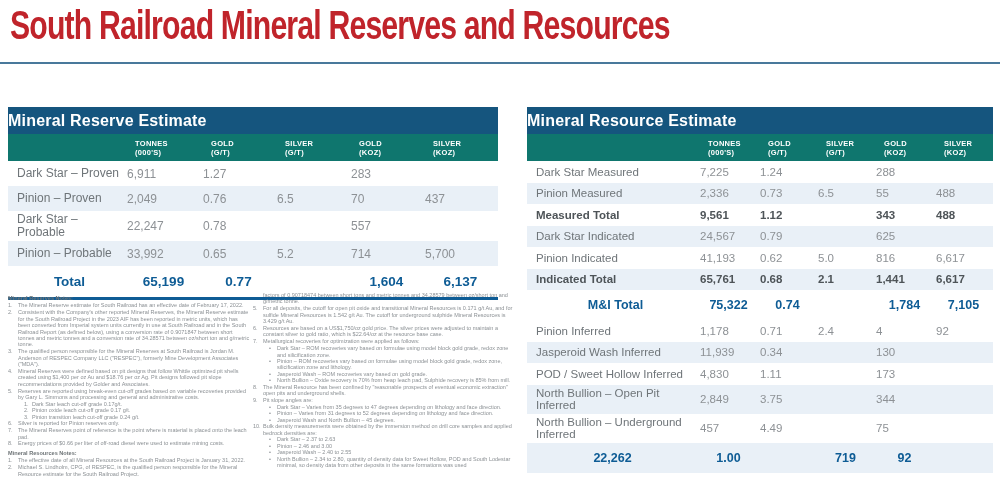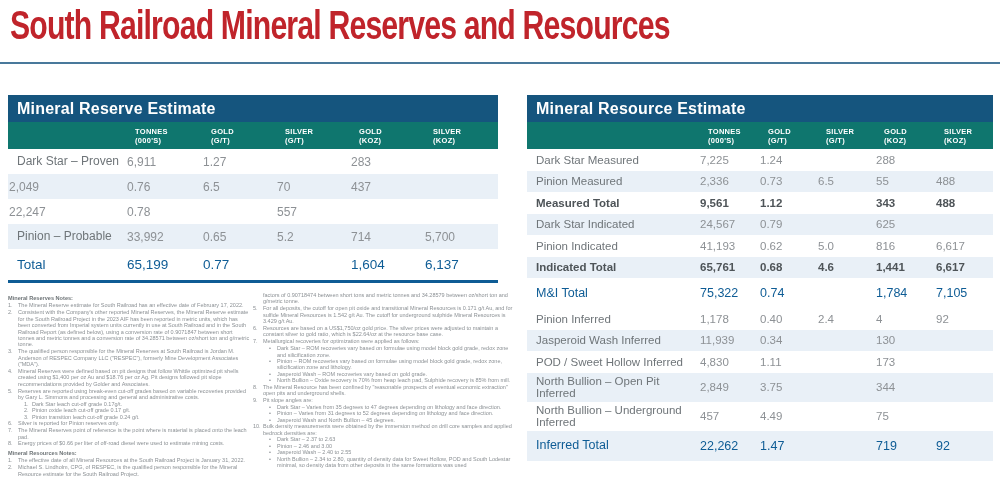--- a/index.html
+++ b/index.html
@@ -14,39 +14,39 @@
     transform:scale(0.84,1.12);transform-origin:left top;
   }
   .divider{
     position:absolute;left:0;top:62px;width:1000px;height:2px;background:#49799B;
   }
   .mtable{position:absolute;top:95px;}
   .mtable.reserve{left:8px;width:490px;}
   .mtable.resource{left:527px;width:466px;}
   .t-titlebar{
     background:#15557E;color:#ffffff;font-weight:bold;font-size:16px;
-    height:27px;line-height:27px;padding-left:9px;letter-spacing:0.2px;
+    height:27px;line-height:27px;letter-spacing:0.2px;margin-top:12px;
   }
   .t-colheads{
     background:#0f766e;color:#ffffff;display:grid;align-items:center;
     height:27px;font-size:7.5px;font-weight:bold;line-height:9px;letter-spacing:0.3px;
   }
   .reserve .t-colheads, .reserve .t-row{grid-template-columns:118px 76px 74px 74px 74px 74px;}
   .resource .t-colheads, .resource .t-row{grid-template-columns:172px 60px 58px 58px 60px 58px;}
   .t-row{display:grid;align-items:center;}
   .reserve .t-row{min-height:25px;}
   .resource .t-row{min-height:21.5px;}
   .t-row.alt{background:#E9F0F7;}
   .t-row .lbl{padding:2px 4px 2px 9px;font-size:12px;color:#6F7579;line-height:13px;}
   .resource .t-row .lbl{font-size:11.5px;line-height:12.5px;}
   .t-row .val{font-size:12px;color:#8D9195;padding:2px 2px 2px 1px;}
   .resource .t-row .val{font-size:11.5px;}
   .t-row.subtotal .lbl,.t-row.subtotal .val{color:#4E5458;font-weight:bold;}
   .t-row.grand{min-height:30px;}
-  .t-row.grand .lbl,.t-row.grand .val{color:#0E5C95;font-weight:normal;font-size:13.5px;}
+  .t-row.grand .lbl,.t-row.grand .val{color:#0E5C95;font-weight:bold;font-size:13.5px;text-align:center;}
   .resource .t-row.grand .lbl,.resource .t-row.grand .val{font-size:12.5px;}
   .t-bottom{height:3px;background:#0E5C95;margin-top:1px;}
   .t-colheads .ch{padding-left:9px;}
   .t-colheads .ch:first-child{padding-left:9px;}
   .t-colheads .ch div{white-space:nowrap;}
   .notes{position:absolute;top:292px;font-size:5.5px;line-height:6.4px;color:#8B9094;}
   .notes.c1{left:8px;width:242px;}
   .notes.c2{left:253px;width:264px;}
   .note-head{font-weight:bold;color:#6E7477;margin:3px 0 1px 0;font-size:5.6px;}
   .note-item{display:flex;margin-bottom:0.5px;}
@@ -91,27 +91,29 @@
     </div>
     <div class="t-row normal">
       <div class="lbl">Dark Star – Proven</div>
       <div class="val">6,911</div>
       <div class="val">1.27</div>
       <div class="val"></div>
       <div class="val">283</div>
       <div class="val"></div>
     </div>
     <div class="t-row normal alt">
+      <div class="lbl">Pinion – Proven</div>
       <div class="val">2,049</div>
       <div class="val">0.76</div>
       <div class="val">6.5</div>
       <div class="val">70</div>
       <div class="val">437</div>
     </div>
     <div class="t-row normal">
+      <div class="lbl">Dark Star – Probable</div>
       <div class="val">22,247</div>
       <div class="val">0.78</div>
       <div class="val"></div>
       <div class="val">557</div>
       <div class="val"></div>
     </div>
     <div class="t-row normal alt">
       <div class="lbl">Pinion – Probable</div>
       <div class="val">33,992</div>
       <div class="val">0.65</div>
@@ -194,36 +196,36 @@
       <div class="val">41,193</div>
       <div class="val">0.62</div>
       <div class="val">5.0</div>
       <div class="val">816</div>
       <div class="val">6,617</div>
     </div>
     <div class="t-row subtotal alt">
       <div class="lbl">Indicated Total</div>
       <div class="val">65,761</div>
       <div class="val">0.68</div>
-      <div class="val">4.6</div>
+      <div class="val">2.1</div>
       <div class="val">1,441</div>
       <div class="val">6,617</div>
     </div>
     <div class="t-row grand">
       <div class="lbl">M&amp;I Total</div>
       <div class="val">75,322</div>
       <div class="val">0.74</div>
       <div class="val"></div>
       <div class="val">1,784</div>
       <div class="val">7,105</div>
     </div>
     <div class="t-row normal">
       <div class="lbl">Pinion Inferred</div>
       <div class="val">1,178</div>
-      <div class="val">0.40</div>
+      <div class="val">0.71</div>
       <div class="val">2.4</div>
       <div class="val">4</div>
       <div class="val">92</div>
     </div>
     <div class="t-row normal alt">
       <div class="lbl">Jasperoid Wash Inferred</div>
       <div class="val">11,939</div>
       <div class="val">0.34</div>
       <div class="val"></div>
       <div class="val">130</div>
@@ -247,23 +249,22 @@
     </div>
     <div class="t-row normal">
       <div class="lbl">North Bullion – Underground Inferred</div>
       <div class="val">457</div>
       <div class="val">4.49</div>
       <div class="val"></div>
       <div class="val">75</div>
       <div class="val"></div>
     </div>
     <div class="t-row grand alt">
-      <div class="lbl">Inferred Total</div>
       <div class="val">22,262</div>
-      <div class="val">1.47</div>
+      <div class="val">1.00</div>
       <div class="val"></div>
       <div class="val">719</div>
       <div class="val">92</div>
     </div>
   </div>
 
 <div class="notes c1" id="notes-col1">
     <div class="note-head">Mineral Reserves Notes:</div>
     <div class="note-item">
       <span class="note-n">1.</span>

